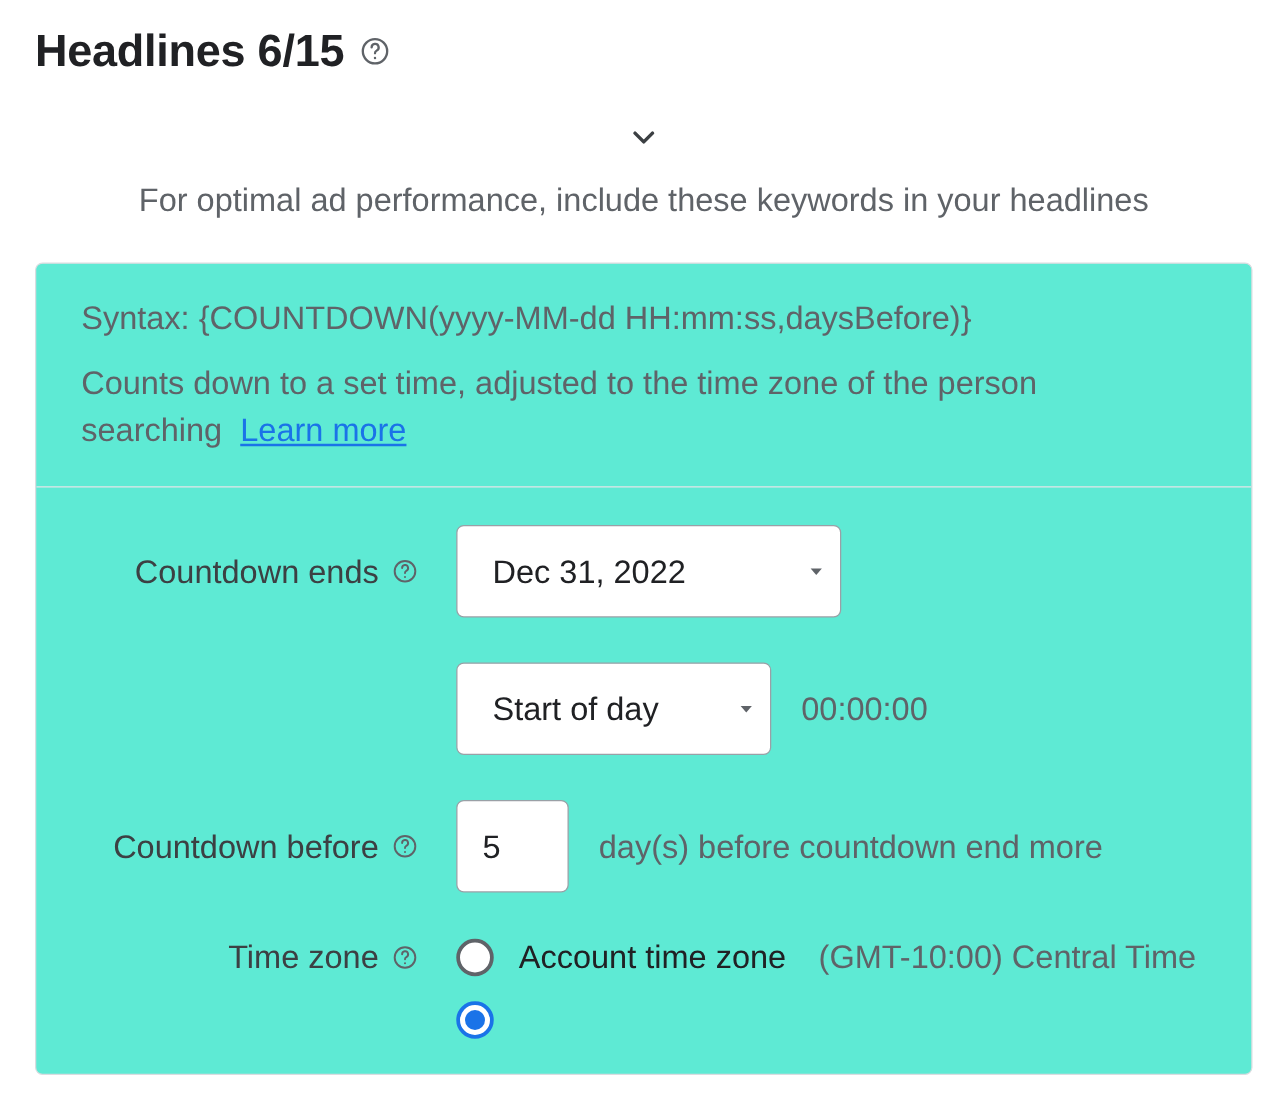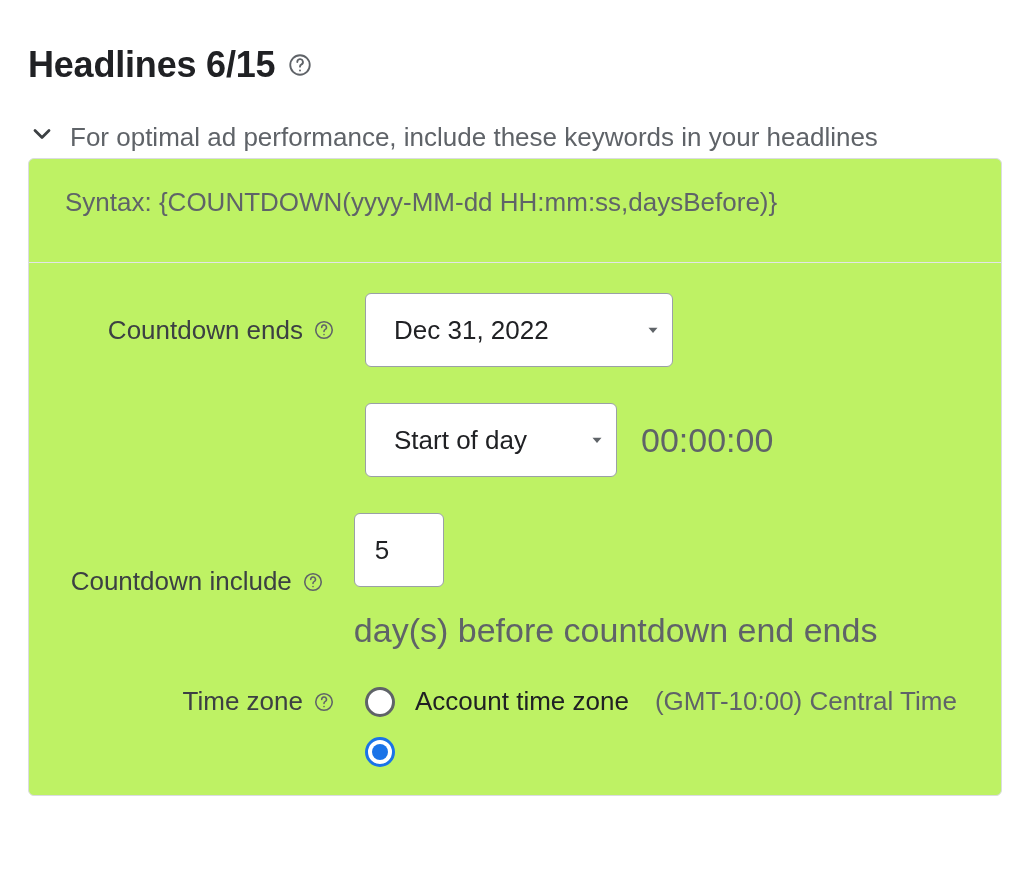--- a/index.html
+++ b/index.html
@@ -13,21 +13,21 @@
   }
   .page {
     padding: 20px 28px 24px 28px;
     width: 1030px;
   }
   .heading-row {
     display: flex;
     align-items: center;
     gap: 12px;
     margin-bottom: 34px;
-    margin-top: 24px;
+    margin-top: 0;
   }
   .heading-title {
     font-size: 36px;
     font-weight: 600;
     letter-spacing: -0.2px;
   }
   .help-icon {
     display: inline-flex;
     align-items: center;
     justify-content: center;
@@ -35,28 +35,29 @@
   }
   .help-icon.lg svg { width: 26px; height: 26px; }
   .help-icon.sm svg { width: 22px; height: 22px; }
 
   .hint-row {
     display: flex;
     align-items: center;
     gap: 14px;
     font-size: 26px;
     color: #5f6368;
+    flex-direction: column;
   }
   .hint-row .chev svg { width: 28px; height: 28px; color:#3c4043;}
 
   .card {
-    margin-top: 3px;
+    margin-top: 34px;
     border: 1px solid #dadce0;
     border-radius: 6px;
-    background: #bef264;
+    background: #5eead4;
     overflow: hidden;
   }
   .card-top {
     padding: 28px 36px 26px 36px;
     border-bottom: 1px solid #e3e5e8;
   }
   .syntax {
     font-size: 26px;
     color: #5f6368;
     margin-bottom: 18px;
@@ -120,21 +121,21 @@
     width: 90px;
     font-size: 26px;
     color: #202124;
     padding: 0 20px;
     background:#fff;
     outline: none;
     font-family: inherit;
   }
   .muted {
     color: #5f6368;
-    font-size: 34px;
+    font-size: 26px;
   }
   .radio-row {
     display: flex;
     align-items: flex-end;
     gap: 20px;
     font-size: 26px;
     color: #202124;
     cursor: pointer;
   }
   .radio-outer {
@@ -178,20 +179,23 @@
       <svg viewBox="0 0 24 24" fill="none" stroke="currentColor" stroke-width="2.4" stroke-linecap="round" stroke-linejoin="round">
         <polyline points="6 9 12 15 18 9"></polyline>
       </svg>
     </span>
     <span>For optimal ad performance, include these keywords in your headlines</span>
   </div>
 
   <div class="card">
     <div class="card-top">
       <div class="syntax">Syntax: {COUNTDOWN(yyyy-MM-dd HH:mm:ss,daysBefore)}</div>
+      <div class="desc">
+        <span>Counts down to a set time, adjusted to the time zone of the person searching</span>&nbsp;&nbsp;<span class="learn-link">Learn more</span>
+      </div>
     </div>
 
     <div class="card-body">
 
       <div class="form-row">
         <div class="form-label-col">
           <span>Countdown ends</span>
           <span class="help-icon sm">
             <svg viewBox="0 0 24 24" fill="none" stroke="currentColor" stroke-width="1.7">
               <circle cx="12" cy="12" r="9"></circle>
@@ -222,32 +226,32 @@
                   <polygon points="6 9 18 9 12 16"></polygon>
                 </svg>
             </span>
           </div>
           <span class="muted">00:00:00</span>
         </div>
       </div>
 
       <div class="form-row">
         <div class="form-label-col">
-          <span>Countdown include</span>
+          <span>Countdown before</span>
           <span class="help-icon sm">
             <svg viewBox="0 0 24 24" fill="none" stroke="currentColor" stroke-width="1.7">
               <circle cx="12" cy="12" r="9"></circle>
               <path d="M9.5 9.2a2.6 2.6 0 1 1 3.6 2.4c-.9.4-1.1 1-1.1 1.9" stroke-linecap="round"></path>
               <circle cx="12" cy="17" r="0.9" fill="currentColor" stroke="none"></circle>
             </svg>
           </span>
         </div>
         <div class="control-col">
           <input class="num-box" type="text" value="5" style="">
-          <span class="muted">day(s) before countdown end ends</span>
+          <span class="muted">day(s) before countdown end more</span>
         </div>
       </div>
 
       <div class="tz-block">
         <div class="form-row">
           <div class="form-label-col">
             <span>Time zone</span>
             <span class="help-icon sm">
               <svg viewBox="0 0 24 24" fill="none" stroke="currentColor" stroke-width="1.7">
                 <circle cx="12" cy="12" r="9"></circle>

